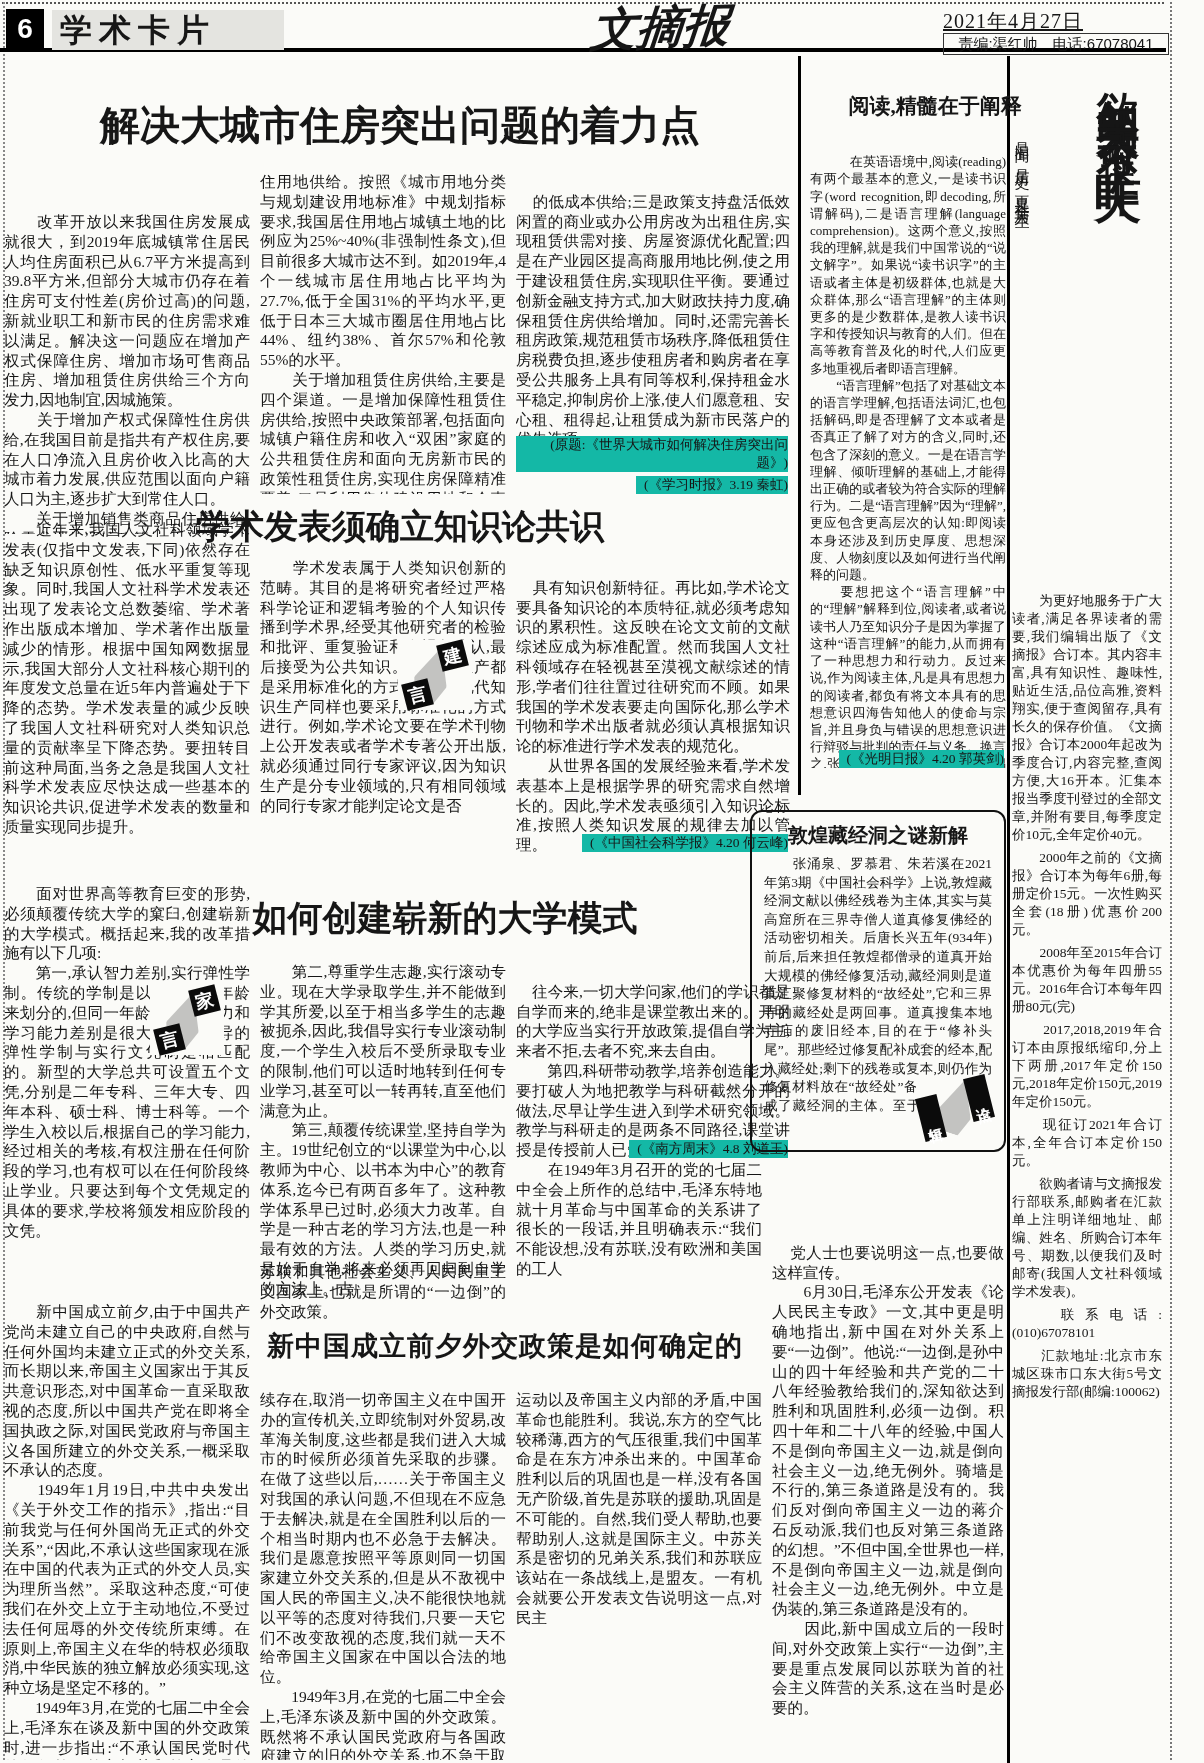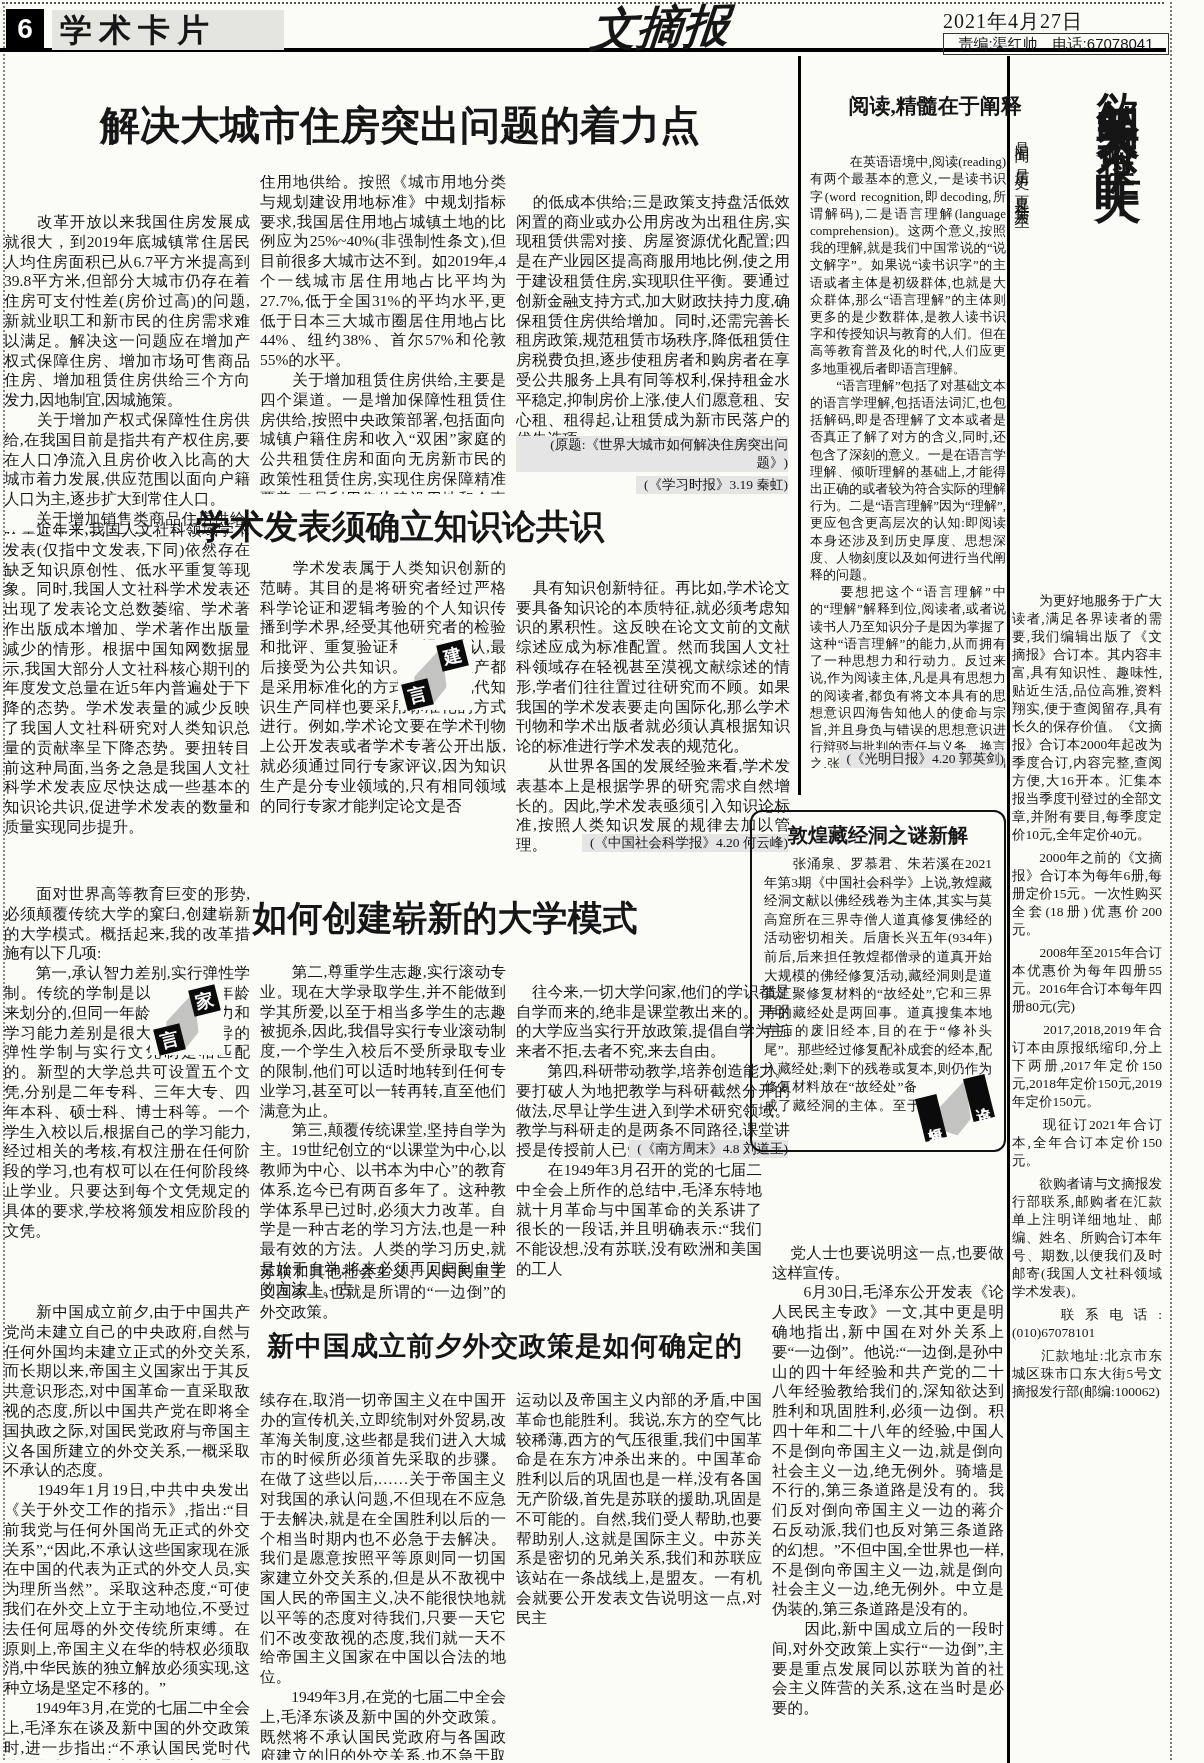--- a/index.html
+++ b/index.html
@@ -10,32 +10,32 @@
   .dotted-top{left:2px;top:2px;width:1162px;border-top:2px dotted #555;}
   .dotted-left{left:3px;top:2px;height:1758px;border-left:2px dotted #888;}
   .pagenum{left:6px;top:9px;width:38px;height:40px;background:#000;color:#fff;
            font-family:"Liberation Sans",sans-serif;font-weight:bold;font-size:28px;
            display:flex;align-items:center;justify-content:center;}
   .section-strip{left:52px;top:10px;width:224px;height:40px;background:#e4e4e0;
            font-weight:900;font-size:32px;letter-spacing:7px;line-height:40px;padding-left:8px;
            font-family:"Liberation Sans",sans-serif;}
   .masthead{left:545px;top:0px;width:230px;height:56px;font-size:46px;font-weight:900;
            font-style:italic;transform:skewX(-7deg) rotate(-2deg);text-align:center;line-height:56px;}
-  .date{left:943px;top:8px;width:224px;font-size:20px;letter-spacing:1px;}
+  .date{left:943px;top:8px;width:224px;font-size:20px;letter-spacing:1px;text-decoration:underline;}
   .editor-box{left:943px;top:33px;width:224px;height:20px;border:1px solid #333;font-size:15px;
            line-height:19px;text-align:center;font-family:"Liberation Sans",sans-serif;}
   .rule-thick{left:0;top:48px;width:1166px;height:4px;background:#000;}
   .vr1{left:798px;top:56px;width:3px;height:739px;background:#000;}
   .vr2{left:1007px;top:56px;width:3px;height:1707px;background:#000;}
   .page-edge{left:1170px;top:2px;width:0;height:1758px;border-left:2px dotted #777;}
   
   .headline{font-weight:900;text-align:center;white-space:nowrap;}
   .col{font-size:15.5px;line-height:19.8px;text-align:justify;white-space:pre-wrap;overflow:hidden;}
   .attr{font-size:13.5px;text-align:right;line-height:18px;}
-  .pin{position:absolute;right:2px;bottom:0;background:#e5e5e5;padding-left:8px;}
+  .pin{position:absolute;right:2px;bottom:0;background:#14b8a6;padding-left:8px;}
   .boxed{border:2.5px solid #111;border-radius:12px;padding:8px 12px;box-sizing:border-box;}
   .box-title{font-weight:900;font-size:20px;text-align:center;margin:2px 0 6px 0;}
   .box-body{font-size:13.5px;line-height:18.6px;text-align:justify;white-space:pre-wrap;overflow:hidden;height:260px;}
   
   .stamp{position:absolute;width:74px;height:70px;background:#fbfbf8;}
   .quill{position:absolute;left:18px;top:6px;width:34px;height:56px;background:#c3c3c1;
          transform:rotate(18deg);clip-path:polygon(50% 0,100% 65%,78% 100%,22% 100%,0 65%);}
   .sbox{position:absolute;background:#0b0b0b;color:#fff;display:flex;align-items:center;justify-content:center;
         font-weight:700;transform:rotate(-14deg);}
   .sbox.one{width:27px;height:27px;font-size:18px;}

